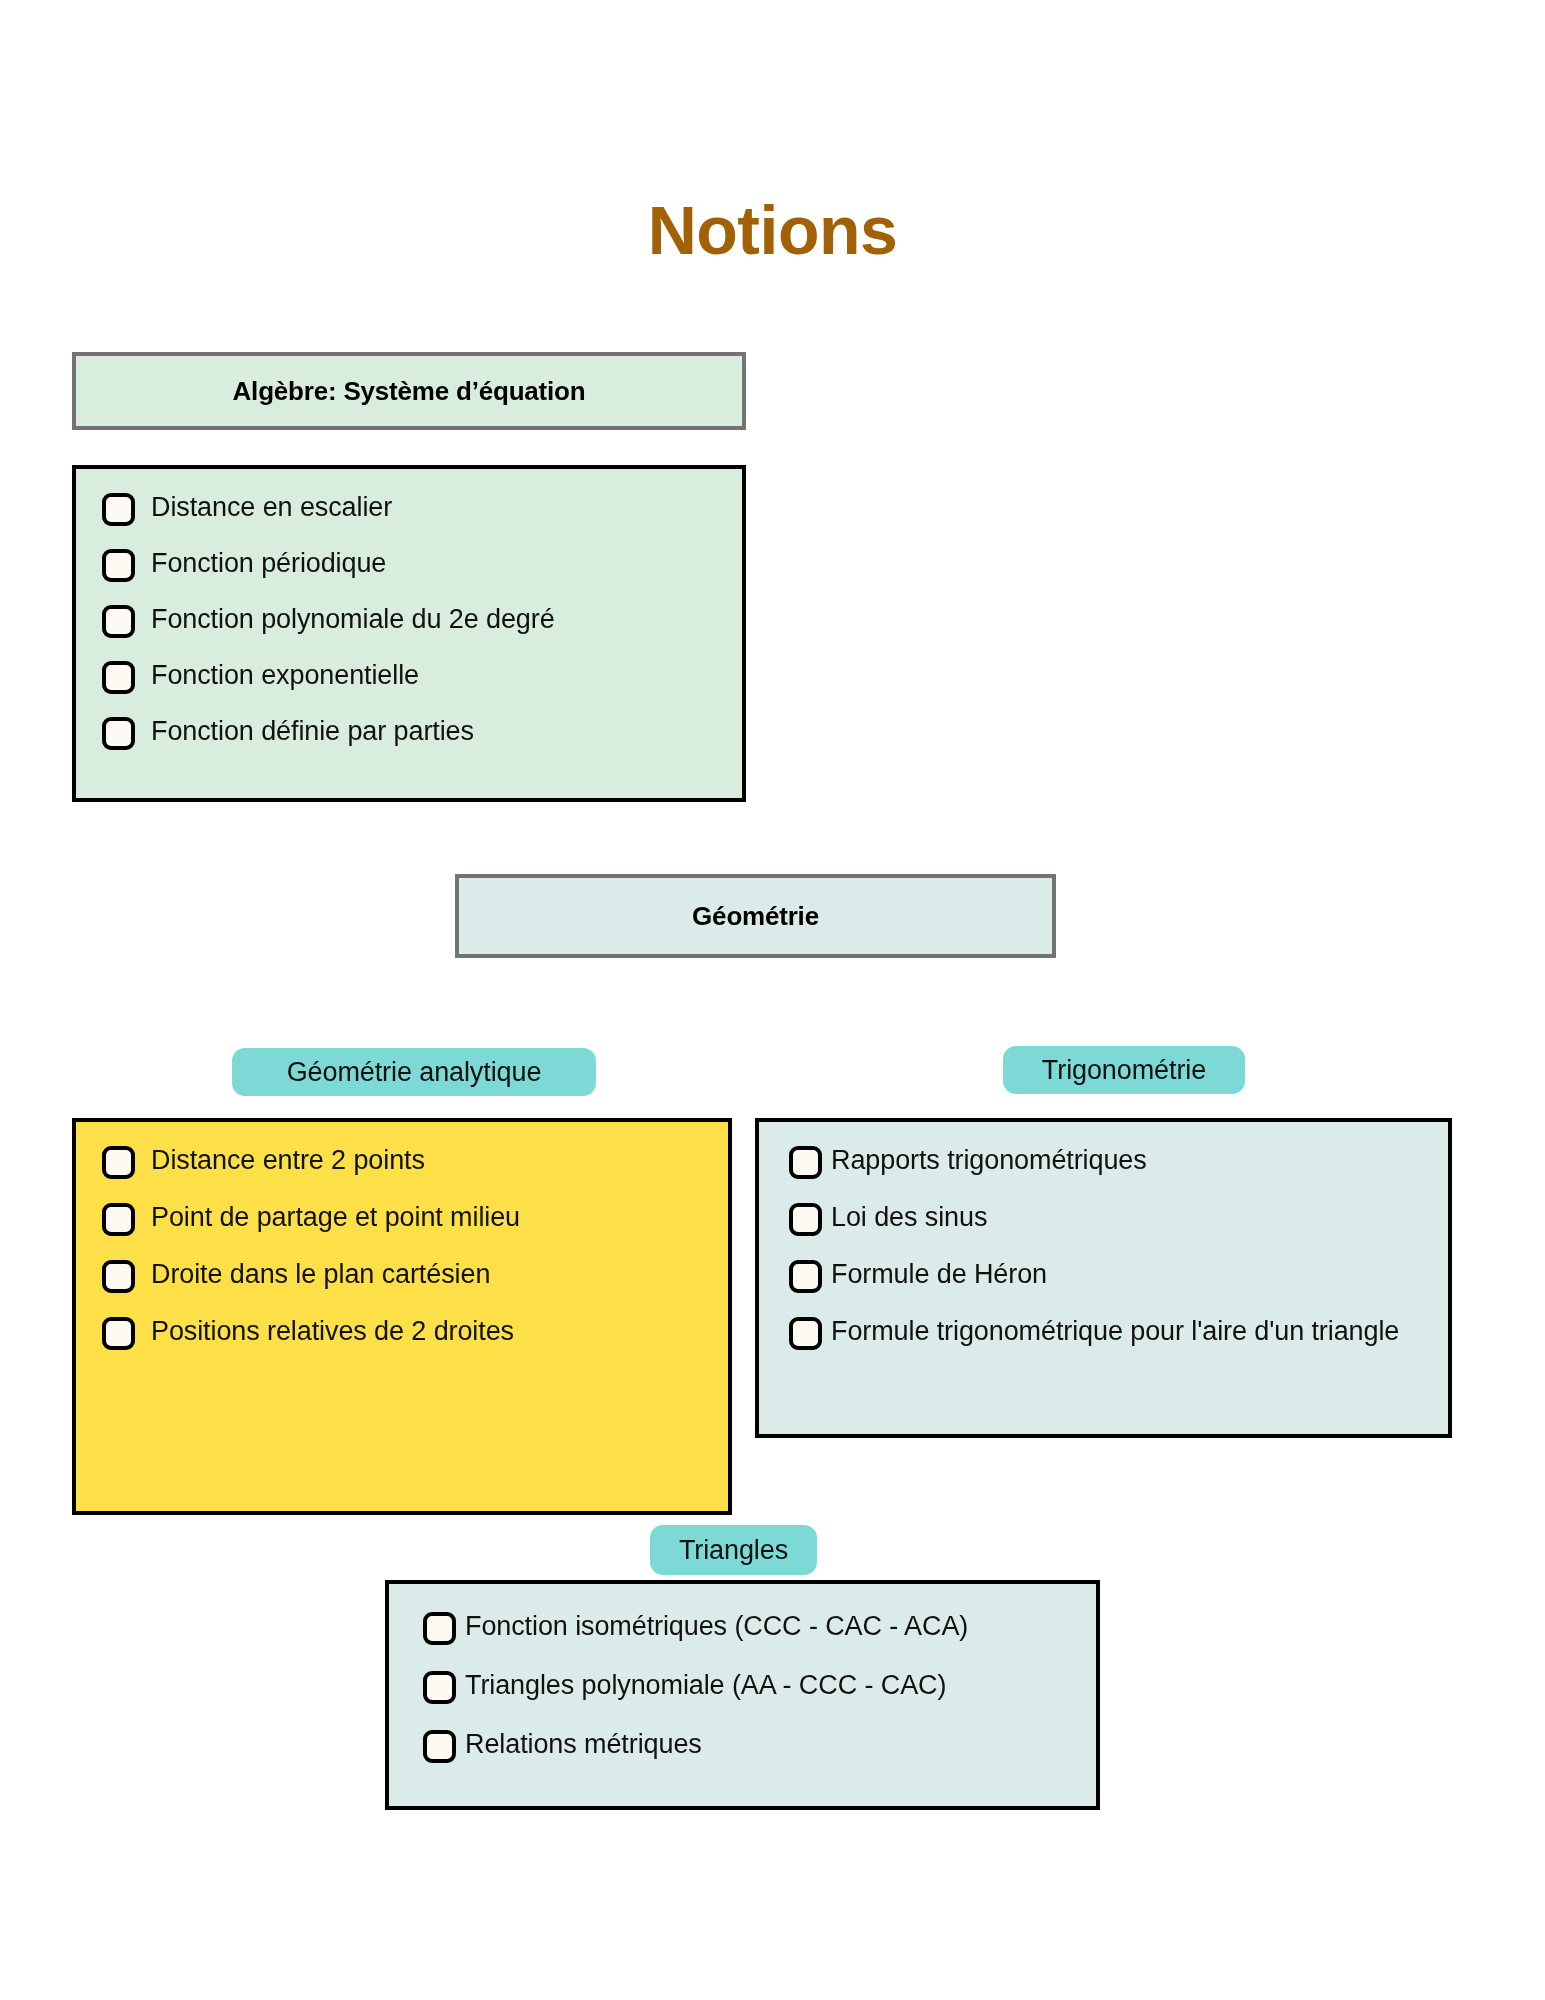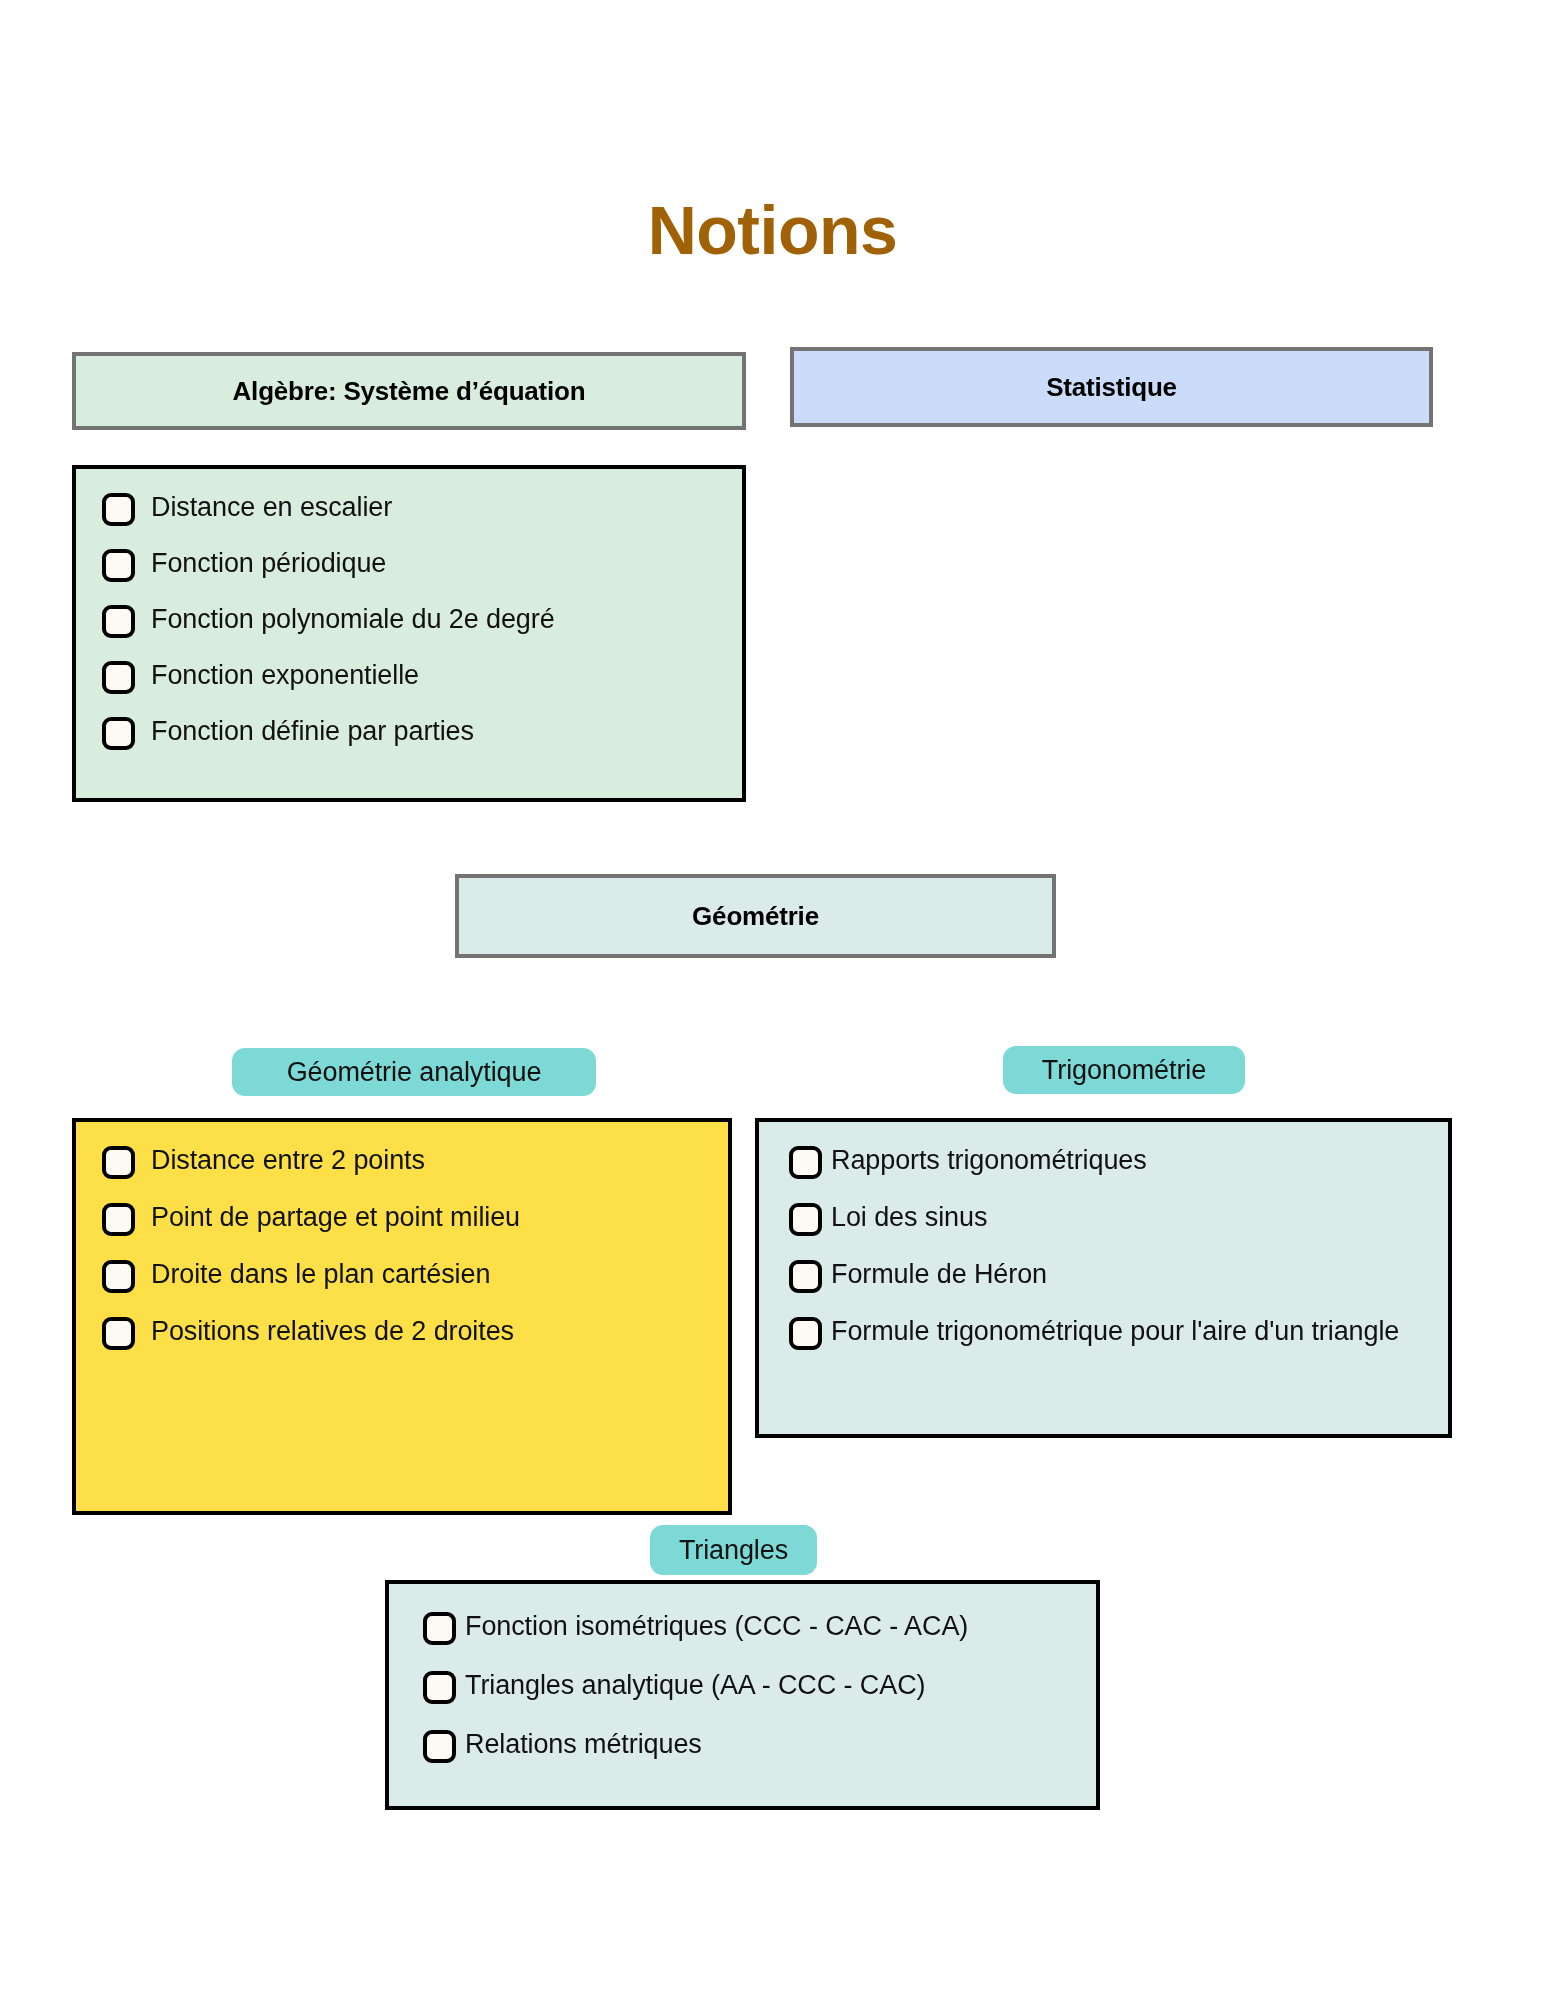--- a/index.html
+++ b/index.html
@@ -144,23 +144,20 @@
     <div class="check-item gap-wide">
       <span class="checkbox"></span>
       <span class="check-label">Fonction exponentielle</span>
     </div>
     <div class="check-item gap-wide">
       <span class="checkbox"></span>
       <span class="check-label">Fonction définie par parties</span>
     </div>
   </div>
 
-  <div class="hdr-box" id="statistique-header">
-    <span class="hdr-label">Statistique</span>
-  </div>
 
 
   <div class="hdr-box" id="geometrie-header">
     <span class="hdr-label">Géométrie</span>
   </div>
 
   <div class="pill" id="geo-analytique-pill">
     <span>Géométrie analytique</span>
   </div>
 
@@ -210,21 +207,21 @@
     <span>Triangles</span>
   </div>
 
   <div class="body-box" id="triangles-body">
     <div class="check-item gap-tight">
       <span class="checkbox"></span>
       <span class="check-label">Fonction isométriques (CCC - CAC - ACA)</span>
     </div>
     <div class="check-item gap-tight">
       <span class="checkbox"></span>
-      <span class="check-label">Triangles analytique (AA - CCC - CAC)</span>
+      <span class="check-label">Triangles polynomiale (AA - CCC - CAC)</span>
     </div>
     <div class="check-item gap-tight">
       <span class="checkbox"></span>
       <span class="check-label">Relations métriques</span>
     </div>
   </div>
 
 </div>
 
 </body></html>

